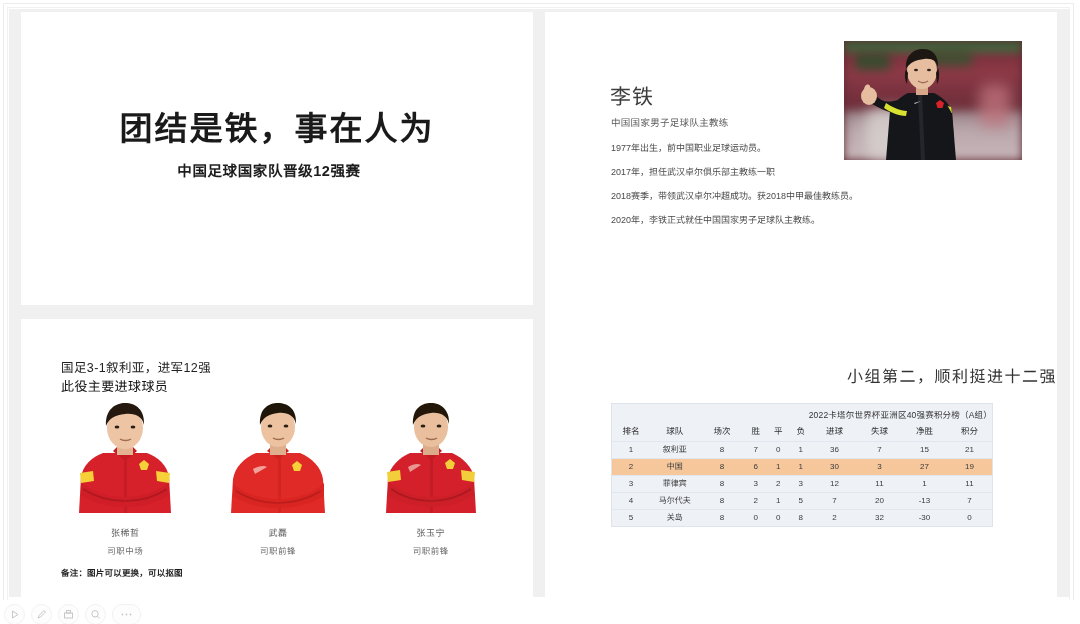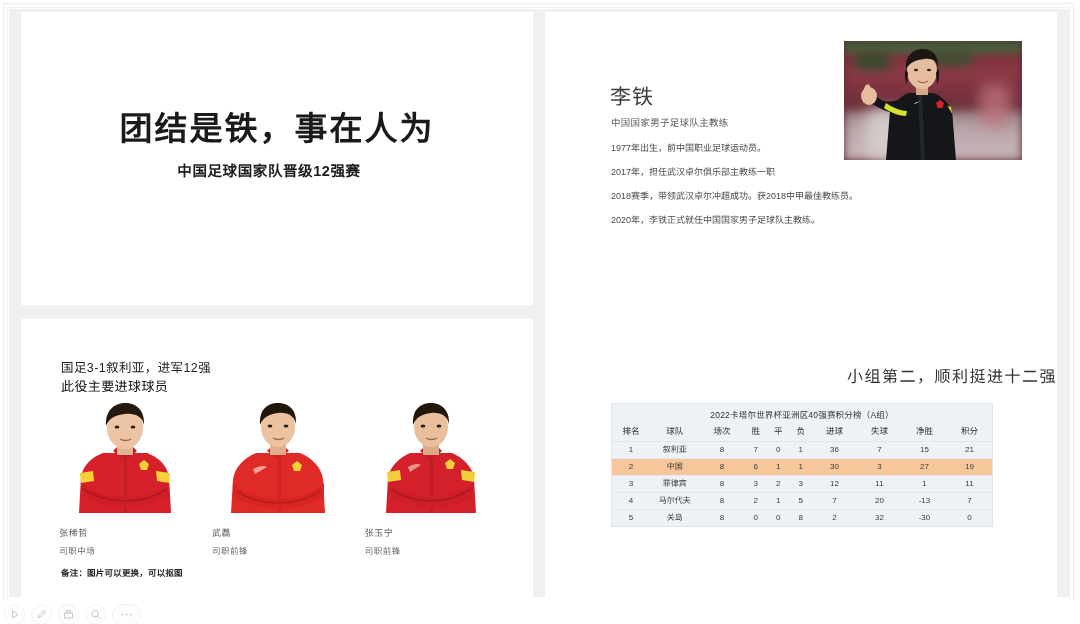--- a/index.html
+++ b/index.html
@@ -168,21 +168,21 @@
     color: #111;
     letter-spacing: .4px;
   }
   .s3-players {
     position: absolute;
     left: 28px; top: 82px;
     width: 458px;
     display: flex;
     justify-content: space-around;
   }
-  .player { width: 132px; text-align: left; }
+  .player { width: 132px; text-align: center; }
   .player-photo {
     width: 132px; height: 118px;
     position: relative;
     margin: 0 auto;
   }
   .player-name {
     margin-top: 7px;
     font-size: 9px;
     color: #5c5c5c;
     letter-spacing: .5px;
@@ -225,20 +225,21 @@
     font-size: 8px;
     color: #3b3b3b;
   }
   table.standings caption {
     caption-side: top;
     padding: 4px 0 3px 0;
     font-size: 8.5px;
     color: #333;
     background: #eef1f6;
     letter-spacing: .2px;
+    text-align: right;
   }
   table.standings th,
   table.standings td {
     padding: 3px 0;
     text-align: center;
     font-weight: 400;
     border-bottom: 1px solid #e2e7ef;
     line-height: 1.25;
   }
   table.standings thead th {

